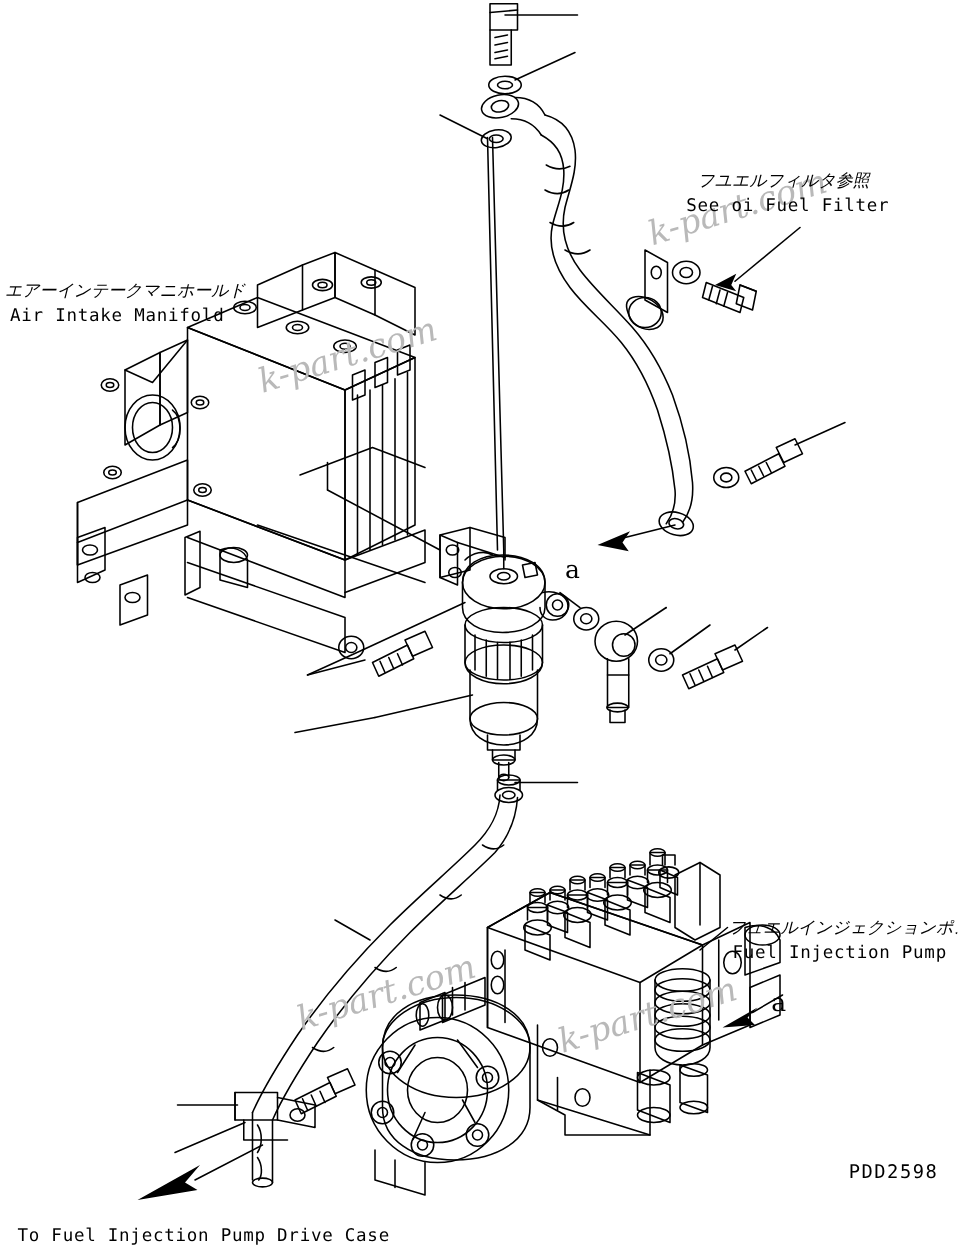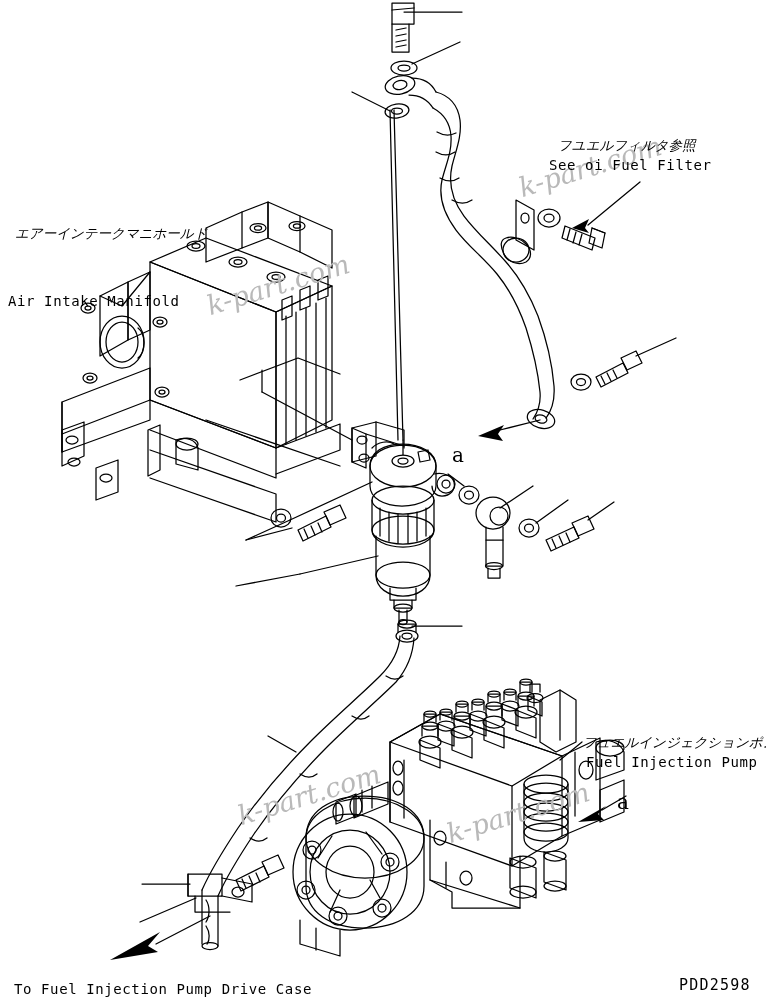--- a/index.html
+++ b/index.html
@@ -524,29 +524,29 @@
       <path d="M560 760 L582 742"></path>
 
     </g>
   </svg>
 
   <div class="wm" style="left:212px; top:290px;">k-part.com</div>
   <div class="wm" style="left:524px; top:172px;">k-part.com</div>
   <div class="wm" style="left:243px; top:800px;">k-part.com</div>
   <div class="wm" style="left:452px; top:818px;">k-part.com</div>
 
-  <div class="lbl lbl-jp" style="left:15px; top:226px;">エアーインテークマニホールド</div>
-  <div class="lbl lbl-en" style="left:8px; top:246px;margin-top:48px;">Air Intake Manifold</div>
+  <div class="lbl lbl-jp" style="left:4px; top:226px;">エアーインテークマニホールド</div>
+  <div class="lbl lbl-en" style="left:8px; top:246px;">Air Intake Manifold</div>
 
   <div class="lbl lbl-jp" style="left:558px; top:138px;">フユエルフィルタ参照</div>
   <div class="lbl lbl-en" style="left:549px; top:158px;">See oi Fuel Filter</div>
 
   <div class="lbl lbl-jp" style="left:583px; top:735px;">フュエルインジェクションポンプ</div>
   <div class="lbl lbl-en" style="left:586px; top:755px;">Fuel Injection Pump</div>
 
   <div class="lbl lbl-en" style="left:14px; top:982px;">To Fuel Injection Pump Drive Case</div>
 
   <div class="callout" style="left:452px; top:443px;">a</div>
   <div class="callout" style="left:617px; top:790px;">a</div>
 
-  <div class="partno" style="left:679px; top:976px;">PDD2598</div>
+  <div class="partno" style="left:679px; top:928px;">PDD2598</div>
 
 </div>
 
 </body></html>

